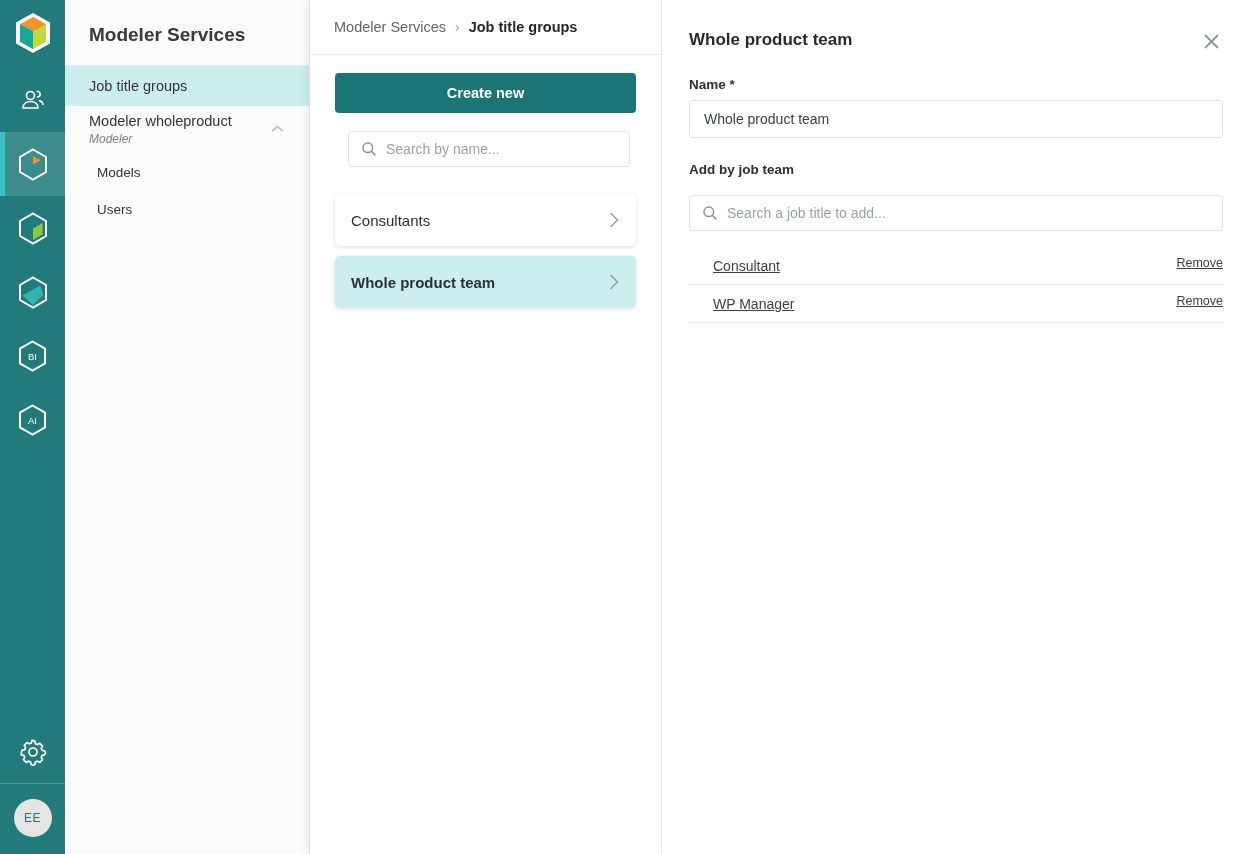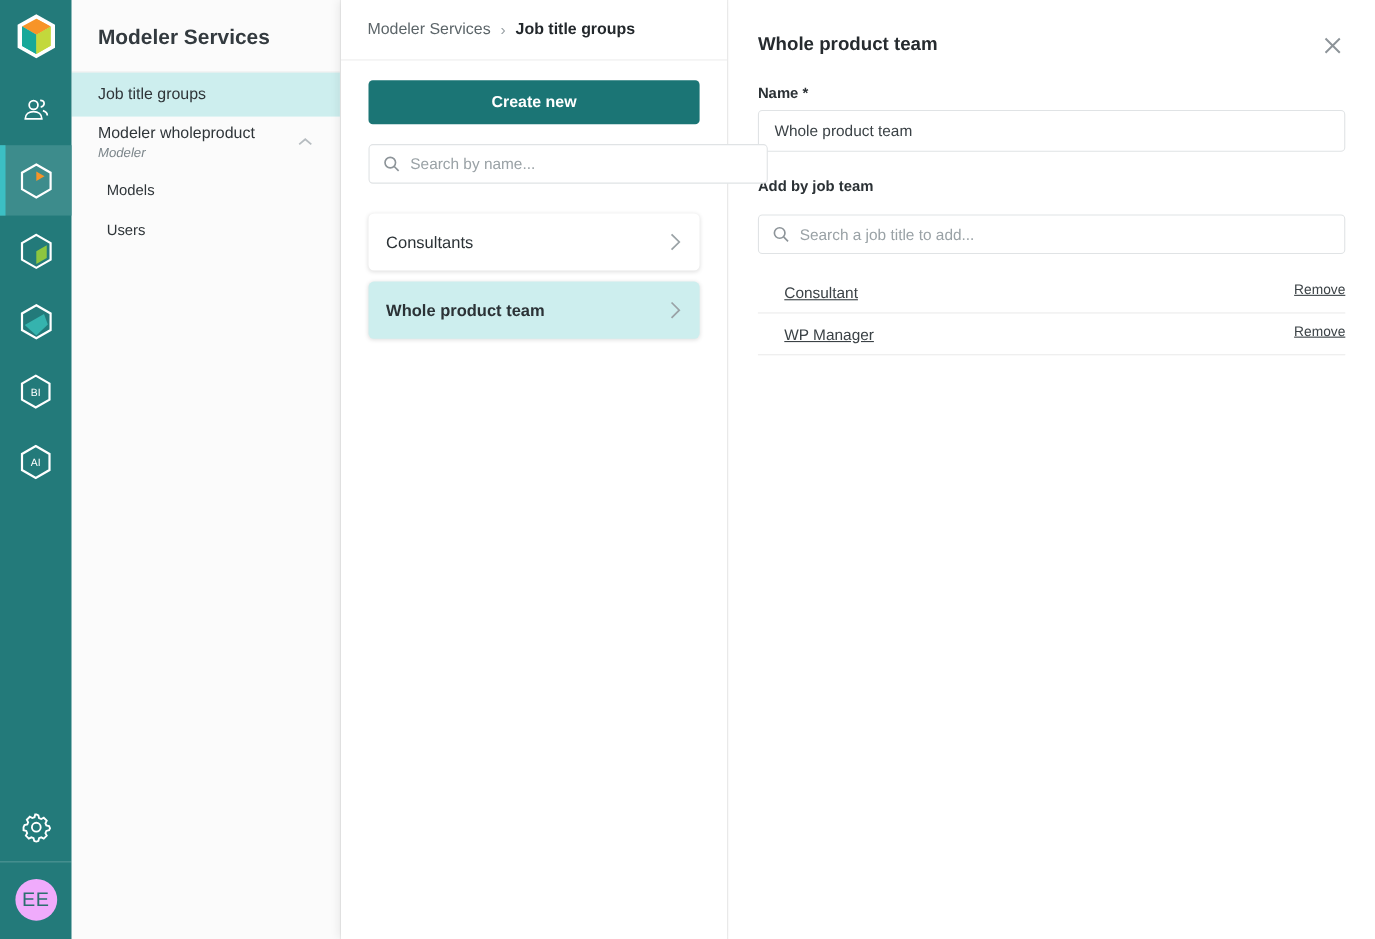--- a/index.html
+++ b/index.html
@@ -29,23 +29,23 @@
   .rail-item.active { background: #3d8c8c; }
   .rail-item.active::before {
     content: ""; position: absolute; left: 0; top: 0; bottom: 0; width: 5px;
     background: #3cbfc4;
   }
   .rail-spacer { flex: 1 1 auto; }
   .rail-bottom { width: 65px; display:flex; flex-direction:column; align-items:center; }
   .rail-sep { width: 65px; height: 1px; background: rgba(255,255,255,0.22); }
   .avatar {
     width: 38px; height: 38px; border-radius: 50%;
-    background: #f0abfc; color: #2b6f6f;
+    background: #e5e5e5; color: #2b6f6f;
     display: flex; align-items: center; justify-content: center;
-    font-size: 18px; letter-spacing: .5px; margin: 15px 0 17px 0;
+    font-size: 12px; letter-spacing: .5px; margin: 15px 0 17px 0;
   }
 
   
   .sidebar {
     width: 245px; flex: 0 0 245px; height: 854px;
     background: #fbfbfb;
     position: relative; z-index: 20;
     border-right: 1px solid #ececec;
   }
   .sidebar-title {
@@ -91,21 +91,21 @@
   .crumb-cur { color: #23282c; font-weight: bold; }
   .mid-body { padding: 18px 25px 0 25px; }
   .btn-create {
     width: 100%; height: 40px; background: #1b7575; color: #fff;
     border: none; border-radius: 4px; font-size: 14.5px; font-weight: bold;
     font-family: inherit; cursor: pointer;
   }
   .search-wrap {
     margin-top: 18px; height: 36px; border: 1px solid #e0e3e5; border-radius: 4px;
     display: flex; align-items: center; padding: 0 12px; background:#fff;
-    width: 363px; margin-left: 0;
+    width: 282px; margin-left: 13px;
   }
   .search-wrap.inner { width: auto; margin-left: 0; }
   .search-input {
     border: none; outline: none; font-size: 14px; color: #4c5256;
     font-family: inherit; flex: 1; margin-left: 9px; background: transparent;
   }
   .search-input::placeholder { color: #9aa2a6; }
   .group-list { margin-top: 27px; }
   .group-card {
     height: 52px; border-radius: 5px; background: #ffffff;

